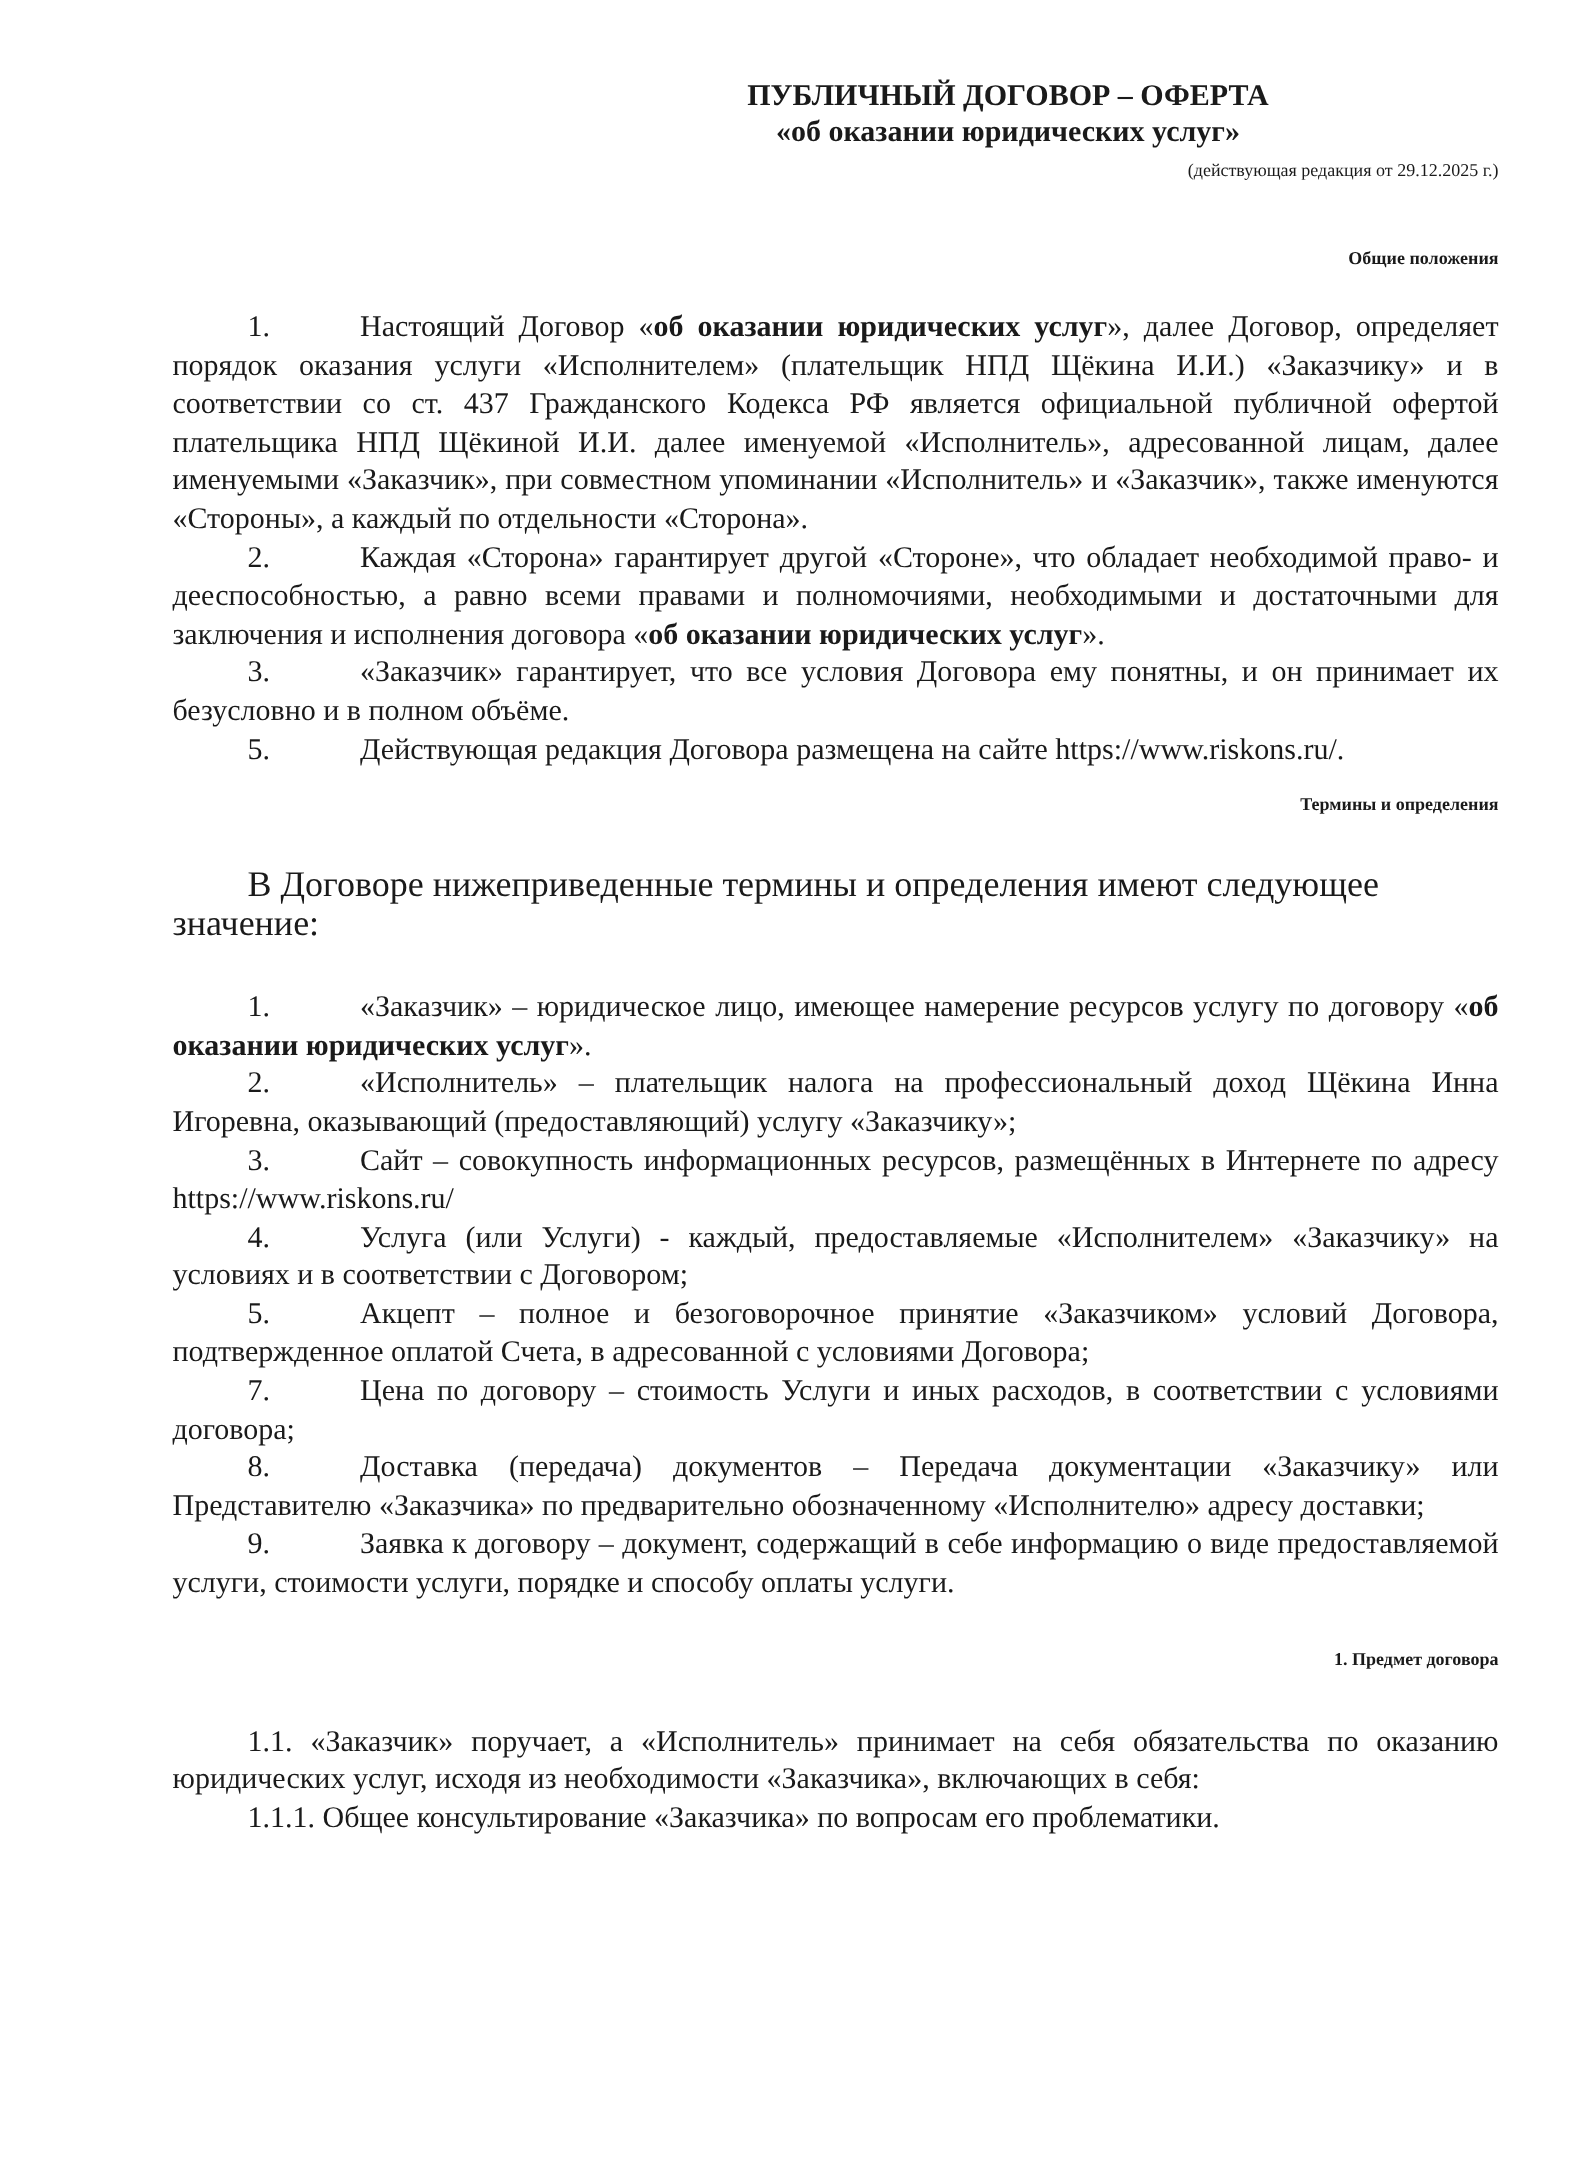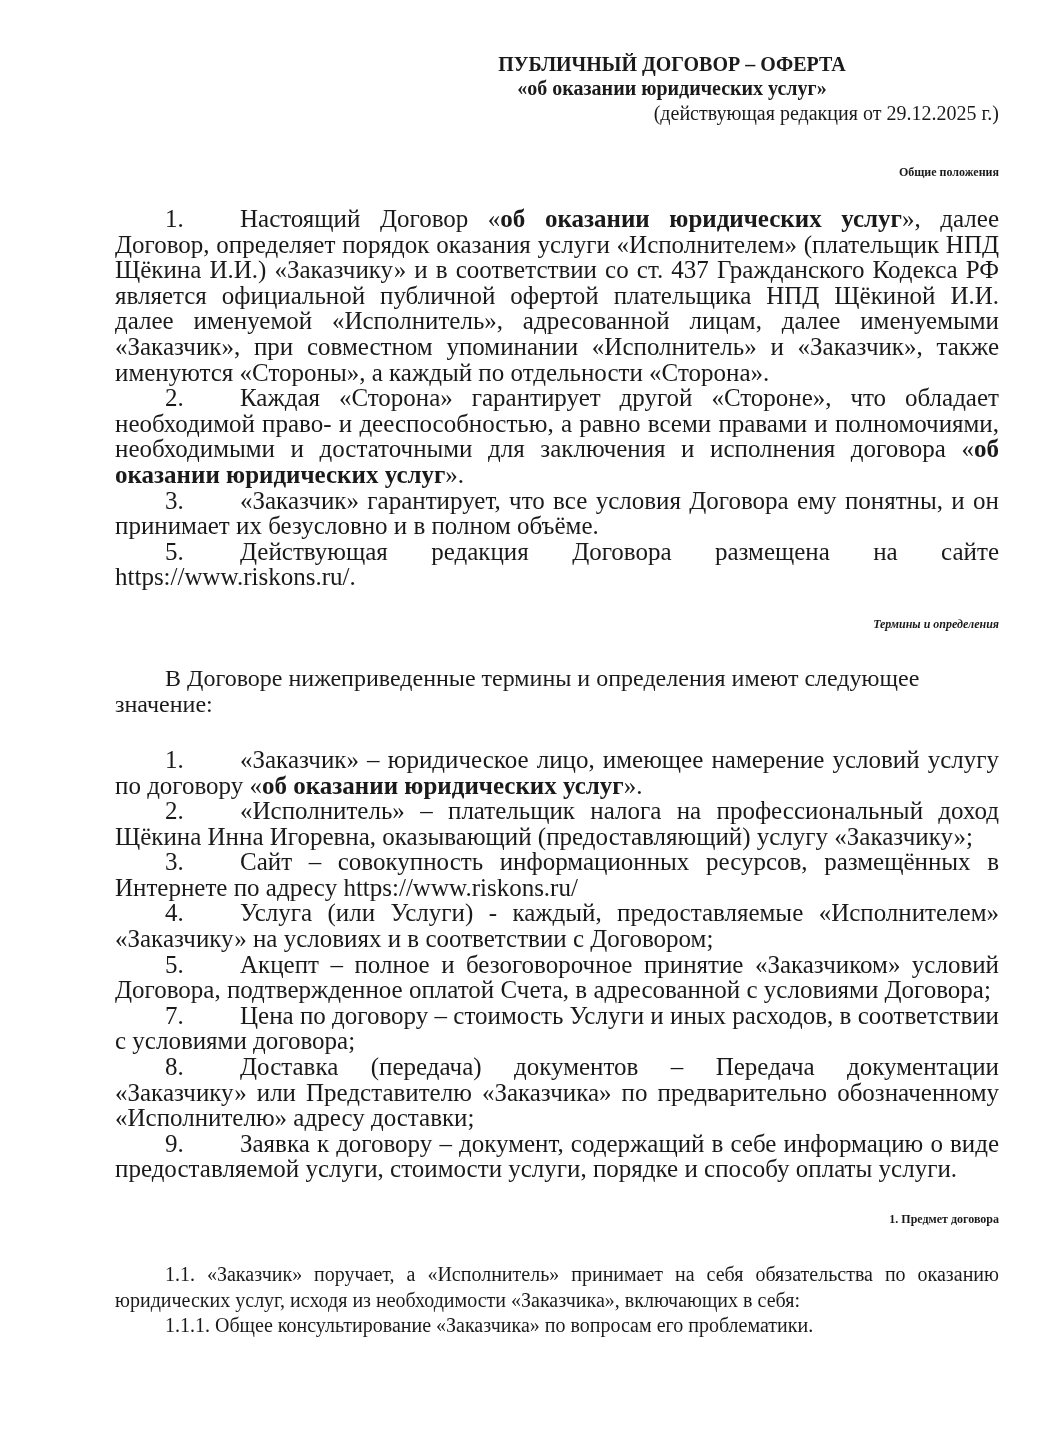--- a/index.html
+++ b/index.html
@@ -4,27 +4,27 @@
 <style>
   html, body { margin: 0; padding: 0; background: #ffffff; }
   body {
     width: 1057px; height: 1455px; overflow: hidden;
     font-family: "Liberation Serif", "DejaVu Serif", serif;
     color: #1a1a1a;
   }
   .page { position: relative; width: 1057px; height: 1028px; box-sizing: border-box; padding: 0 58px 0 115px; }
   .title { text-align: center; font-weight: bold; font-size: 20px; line-height: 24px; margin: 0; padding-top: 52px; padding-left: 230px; }
   .subtitle { text-align: center; font-weight: bold; font-size: 20px; line-height: 24px; margin: 0; padding-left: 230px; }
-  .edition { text-align: right; font-size: 20px; line-height: 26px; margin: 0; }
+  .edition { text-align: right; font-size: 12px; line-height: 26px; margin: 0; }
   .section-title { text-align: right; font-weight: bold; font-size: 12px; line-height: 26px; margin: 0; padding-left: 100px; }
   .st-1 { margin-top: 33px; }
-  .st-2 { margin-top: 21px; font-style: italic; }
+  .st-2 { margin-top: 10px; }
   .st-3 { margin-top: 24px; }
   .list { margin-top: 21px; }
-  .item { font-size: 25px; line-height: 25.6px; text-align: justify; text-indent: 50px; margin: 0; }
+  .item { font-size: 20px; line-height: 25.6px; text-align: justify; text-indent: 50px; margin: 0; }
   .num { display: inline-block; width: 75px; text-indent: 0; }
   .lead { font-size: 24px; line-height: 26px; margin: 28px 0 0 0; text-indent: 50px; }
   .terms { margin-top: 30px; }
   .subject { margin-top: 30px; }
   .sub-item { font-size: 20px; line-height: 25.6px; text-align: justify; text-indent: 50px; margin: 0; }
   b { font-weight: bold; }
   .link { color: inherit; text-decoration: none; }
 </style>
 </head>
 <body>
@@ -39,21 +39,21 @@
   <div class="list">
     <p class="item"><span class="num">1.</span><span>Настоящий Договор «</span><b>об оказании юридических услуг</b><span>», далее Договор, определяет порядок оказания услуги «Исполнителем» (плательщик НПД Щёкина И.И.) «Заказчику» и в соответствии со ст. 437 Гражданского Кодекса РФ является официальной публичной офертой плательщика НПД Щёкиной И.И. далее именуемой «Исполнитель», адресованной лицам, далее именуемыми «Заказчик», при совместном упоминании «Исполнитель» и «Заказчик», также именуются «Стороны», а каждый по отдельности «Сторона».</span></p>
     <p class="item"><span class="num">2.</span><span>Каждая «Сторона» гарантирует другой «Стороне», что обладает необходимой право- и дееспособностью, а равно всеми правами и полномочиями, необходимыми и достаточными для заключения и исполнения договора «</span><b>об оказании юридических услуг</b><span>».</span></p>
     <p class="item"><span class="num">3.</span><span>«Заказчик» гарантирует, что все условия Договора ему понятны, и он принимает их безусловно и в полном объёме.</span></p>
     <p class="item"><span class="num">5.</span><span>Действующая редакция Договора размещена на сайте </span><a class="link">https://www.riskons.ru/</a><span>.</span></p>
   </div>
 
   <p class="section-title st-2">Термины и определения</p>
   <p class="lead">В Договоре нижеприведенные термины и определения имеют следующее значение:</p>
   <div class="list terms">
-    <p class="item"><span class="num">1.</span><span>«Заказчик» – юридическое лицо, имеющее намерение условий услугу по договору «</span><b>об оказании юридических услуг</b><span>».</span></p>
+    <p class="item"><span class="num">1.</span><span>«Заказчик» – юридическое лицо, имеющее намерение ресурсов услугу по договору «</span><b>об оказании юридических услуг</b><span>».</span></p>
     <p class="item"><span class="num">2.</span><span>«Исполнитель» – плательщик налога на профессиональный доход Щёкина Инна Игоревна, оказывающий (предоставляющий) услугу «Заказчику»;</span></p>
     <p class="item"><span class="num">3.</span><span>Сайт – совокупность информационных ресурсов, размещённых в Интернете по адресу </span><a class="link">https://www.riskons.ru/</a></p>
     <p class="item"><span class="num">4.</span><span>Услуга (или Услуги) - каждый, предоставляемые «Исполнителем» «Заказчику» на условиях и в соответствии с Договором;</span></p>
     <p class="item"><span class="num">5.</span><span>Акцепт – полное и безоговорочное принятие «Заказчиком» условий Договора, подтвержденное оплатой Счета, в адресованной с условиями Договора;</span></p>
     <p class="item"><span class="num">7.</span><span>Цена по договору – стоимость Услуги и иных расходов, в соответствии с условиями договора;</span></p>
     <p class="item"><span class="num">8.</span><span>Доставка (передача) документов – Передача документации «Заказчику» или Представителю «Заказчика» по предварительно обозначенному «Исполнителю» адресу доставки;</span></p>
     <p class="item"><span class="num">9.</span><span>Заявка к договору – документ, содержащий в себе информацию о виде предоставляемой услуги, стоимости услуги, порядке и способу оплаты услуги.</span></p>
   </div>
 
   <p class="section-title st-3">1. Предмет договора</p>

